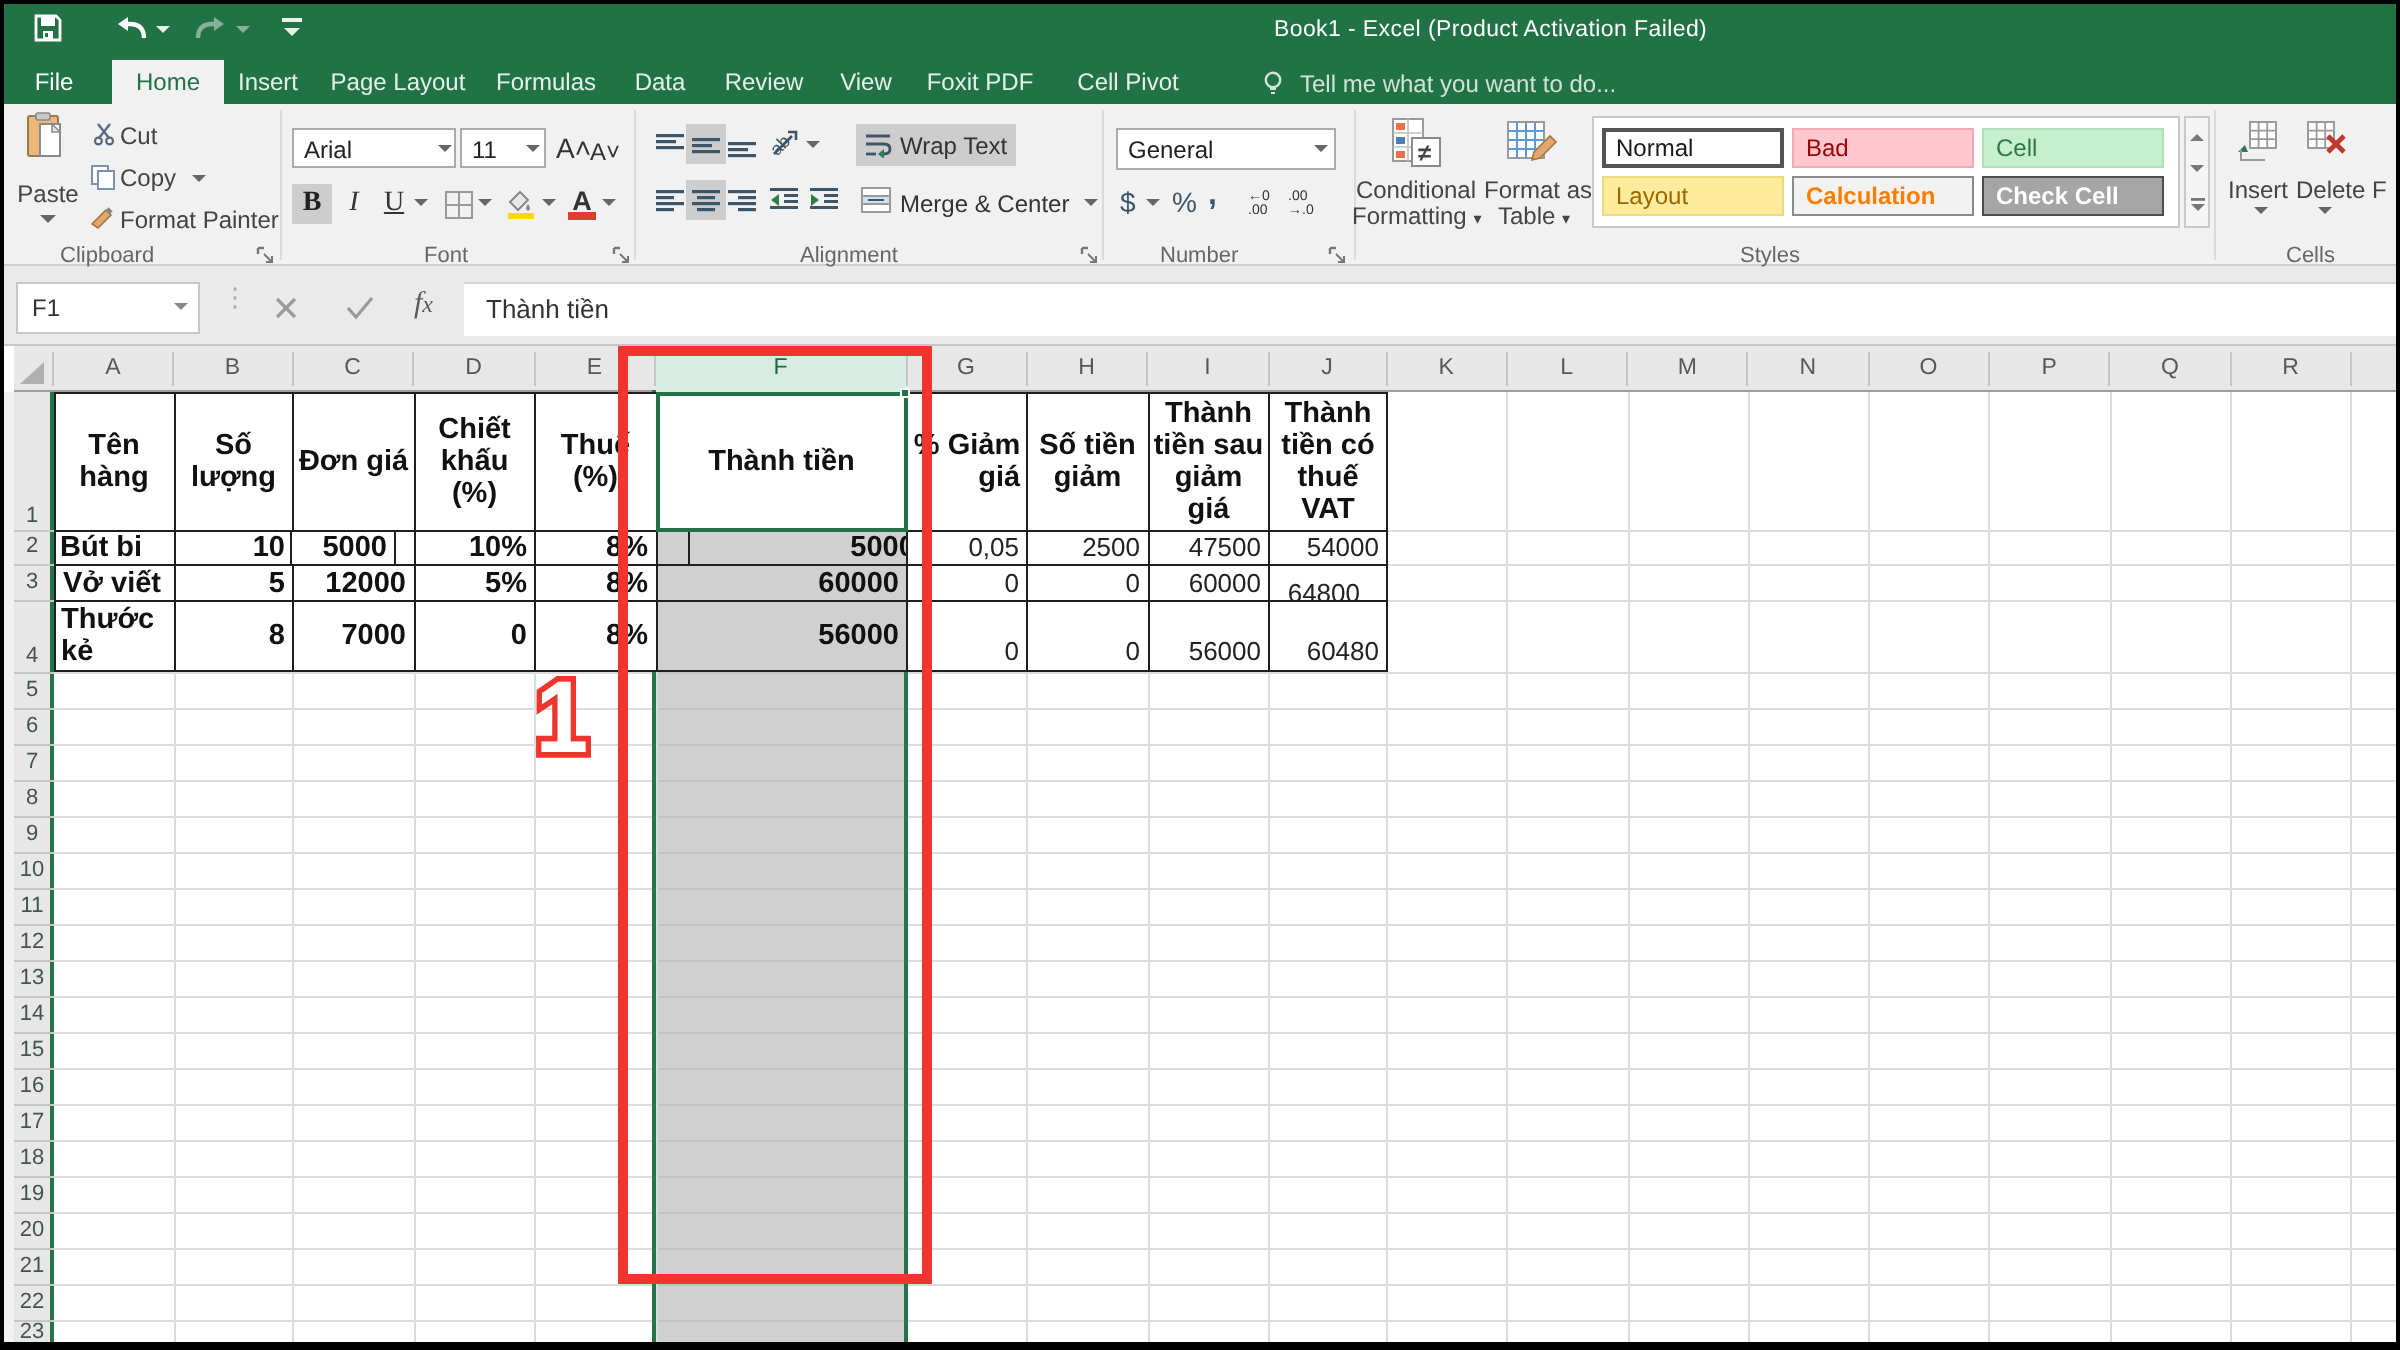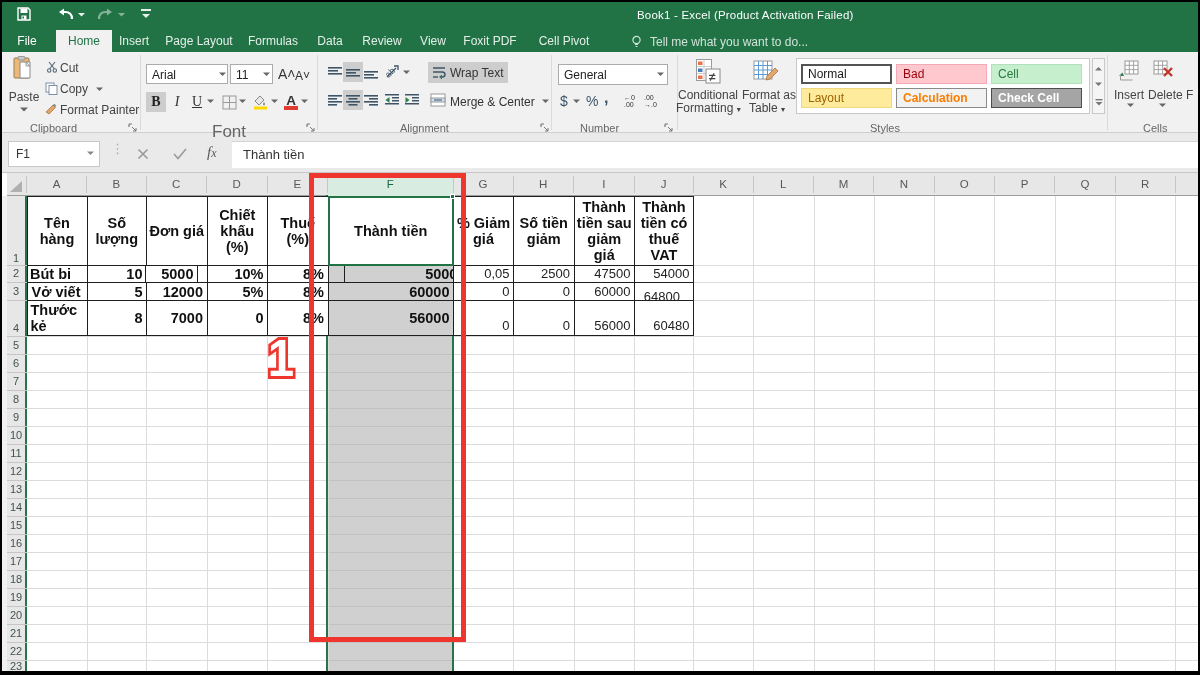--- a/index.html
+++ b/index.html
@@ -159,21 +159,21 @@
   </div>
 <div class="ctr" style="left:282px;top:92px;width:18px;height:17px;">
     <span style="font-size:13.5px;font-weight:bold;color:#333">A</span>
   </div>
 <div style="left:284px;top:106px;width:14px;height:3.5px;background:#e03c32"></div>
 <div class="ico" style="left:300px;top:99px;width:8px;height:5px;">
     <svg width="7" height="5">
       <path d="M0 0.5 L3.5 4 L7 0.5z" fill="#666"></path>
     </svg>
   </div>
-<div class="t" style="left:212px;top:122px;font-size:17px;color:#666">Font</div>
+<div class="t" style="left:212px;top:122px;font-size:11px;color:#666">Font</div>
 <svg style="left:306px;top:123px" width="9" height="9" viewBox="0 0 9 9">
     <path d="M1 1 h3 M1 1 v3" stroke="#777" stroke-width="1.2" fill="none"></path>
     <path d="M4 4 l4 4 M8 5 v3 h-3" stroke="#777" stroke-width="1" fill="none"></path>
   </svg>
 <div class="ico" style="left:325px;top:62px;width:20px;height:20px;">
     <svg width="16" height="16">
       <rect x="1" y="3" width="14" height="1.6" fill="#3e5568"></rect>
       <rect x="1" y="6" width="10" height="1.6" fill="#3e5568"></rect>
       <rect x="1" y="9" width="14" height="1.6" fill="#3e5568"></rect>
     </svg>
@@ -541,21 +541,21 @@
 <div style="left:1115.1px;top:196px;width:1px;height:475px;background:#dcdcdc"></div>
 <div style="left:1175.4px;top:196px;width:1px;height:475px;background:#dcdcdc"></div>
 <div style="left:326.3px;top:195px;width:1.8px;height:476px;background:#27744a"></div>
 <div style="left:452.2px;top:195px;width:1.8px;height:476px;background:#27744a"></div>
 <div class="cell hd" style="left:26.5px;top:196px;width:61.0px;height:69.5px;">Tên<br>hàng</div>
 <div class="cell hd" style="left:86.5px;top:196px;width:60.5px;height:69.5px;">Số<br>lượng</div>
 <div class="cell hd" style="left:146px;top:196px;width:61.5px;height:69.5px;">Đơn giá</div>
 <div class="cell hd" style="left:206.5px;top:196px;width:61.5px;height:69.5px;">Chiết<br>khấu<br>(%)</div>
 <div class="cell hd" style="left:267px;top:196px;width:61.5px;height:69.5px;">Thuế<br>(%)</div>
 <div class="cell hd" style="left:327.5px;top:196px;width:126.5px;height:69.5px;border:2px solid #217346;z-index:5">Thành tiền</div>
-<div class="cell hd" style="left:453px;top:196px;width:61px;height:69.5px;">% Giảm<br>giá</div>
+<div class="cell hd" style="left:453px;top:196px;width:61px;height:69.5px;text-align:right;">% Giảm<br>giá</div>
 <div class="cell hd" style="left:513px;top:196px;width:61.5px;height:69.5px;">Số tiền<br>giảm</div>
 <div class="cell hd" style="left:573.5px;top:196px;width:61.5px;height:69.5px;">Thành<br>tiền sau<br>giảm<br>giá</div>
 <div class="cell hd" style="left:634px;top:196px;width:60px;height:69.5px;">Thành<br>tiền có<br>thuế<br>VAT</div>
 <div class="cell" style="left:26.5px;top:264.5px;width:61.0px;height:18.80000000000001px;padding-left:2.5px;display:flex;align-items:center;justify-content:flex-start;">Bút bi</div>
 <div class="cell" style="left:86.5px;top:264.5px;width:60.5px;height:18.80000000000001px;padding-right:3.5px;display:flex;align-items:center;justify-content:flex-end;">10</div>
 <div class="cell" style="left:145px;top:264.5px;width:53px;height:18.80000000000001px;padding-right:3.5px;display:flex;align-items:center;justify-content:flex-end;">5000</div>
 <div class="cell" style="left:206.5px;top:264.5px;width:61.5px;height:18.80000000000001px;padding-right:3.5px;display:flex;align-items:center;justify-content:flex-end;">10%</div>
 <div class="cell" style="left:267px;top:264.5px;width:61.5px;height:18.80000000000001px;padding-right:3.5px;display:flex;align-items:center;justify-content:flex-end;">8%</div>
 <div class="cell" style="left:327.5px;top:264.5px;width:126.5px;height:18.80000000000001px;background:#d1d0d0;padding-right:3.5px;display:flex;align-items:center;justify-content:flex-end;margin-left:16px;">50000</div>
 <div class="cell" style="left:453px;top:264.5px;width:61px;height:18.80000000000001px;font-weight:normal;font-size:13px;color:#222;padding-right:3.5px;display:flex;align-items:center;justify-content:flex-end;">0,05</div>

